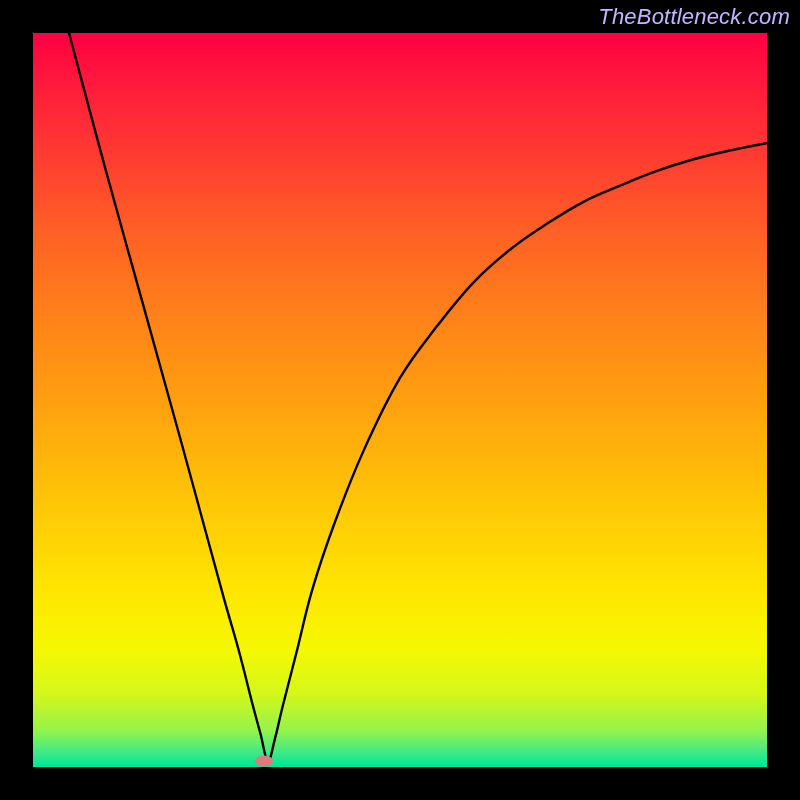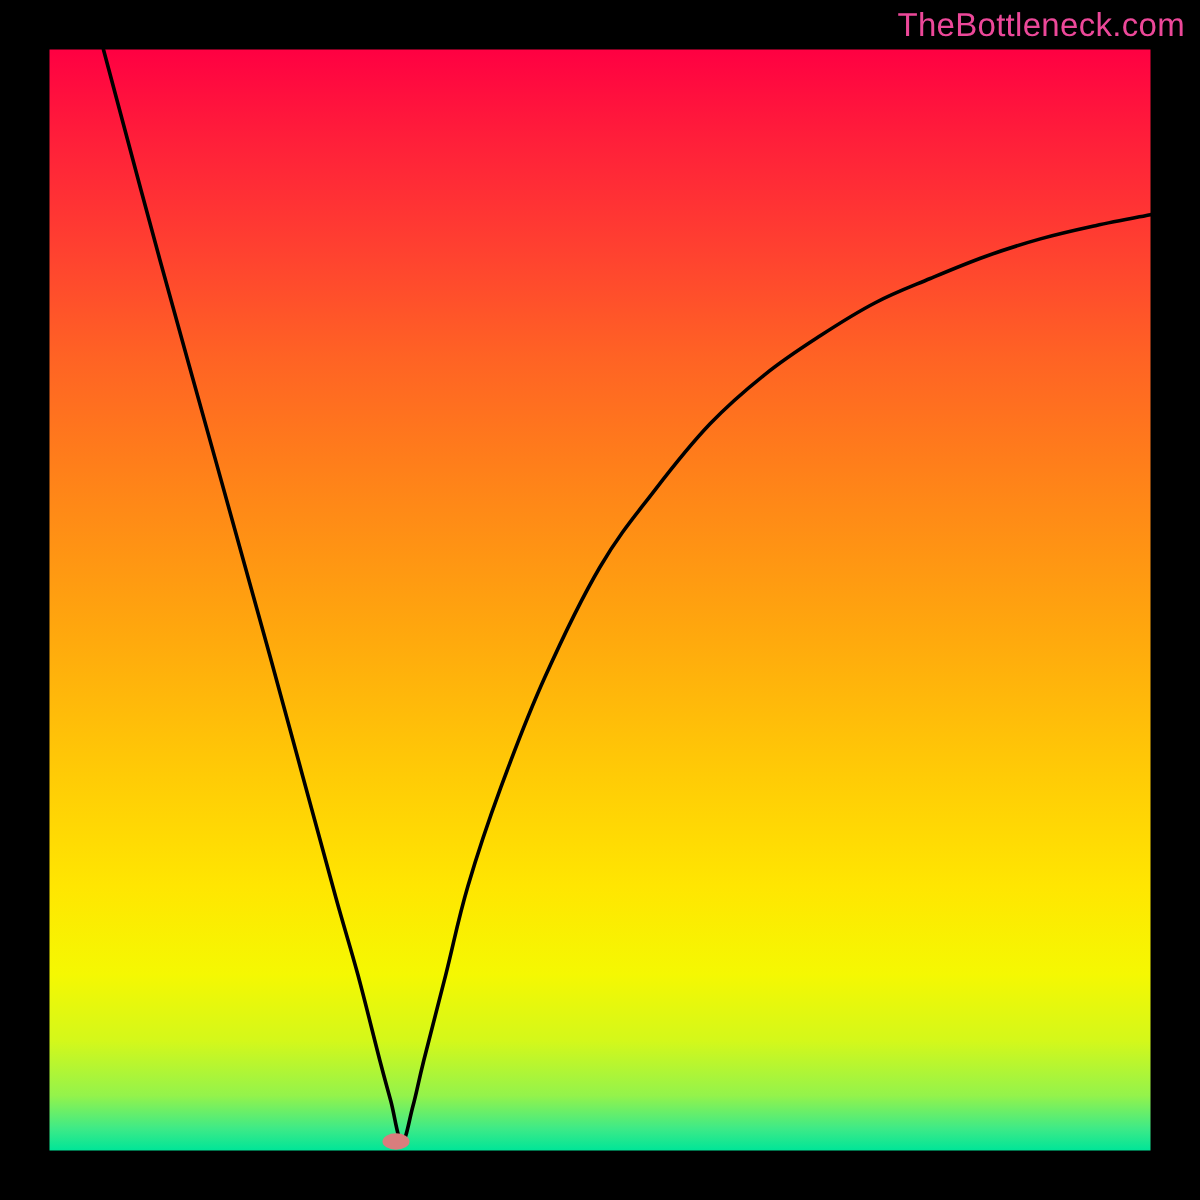--- a/index.html
+++ b/index.html
@@ -14,24 +14,25 @@
   .outer {
     width: 800px;
     height: 800px;
     background: #000;
     position: relative;
   }
   .watermark {
     position: absolute;
     top: 4px;
     right: 10px;
-    color: #ec4899;
+    color: #c4b5fd;
     font-size: 22px;
     font-weight: 500;
     letter-spacing: 0.2px;
+    font-style: italic;
   }
   .plot {
     position: absolute;
     left: 33px;
     top: 33px;
     width: 734px;
     height: 734px;
     
     background: linear-gradient(to bottom,
       #ff0042 0%,

